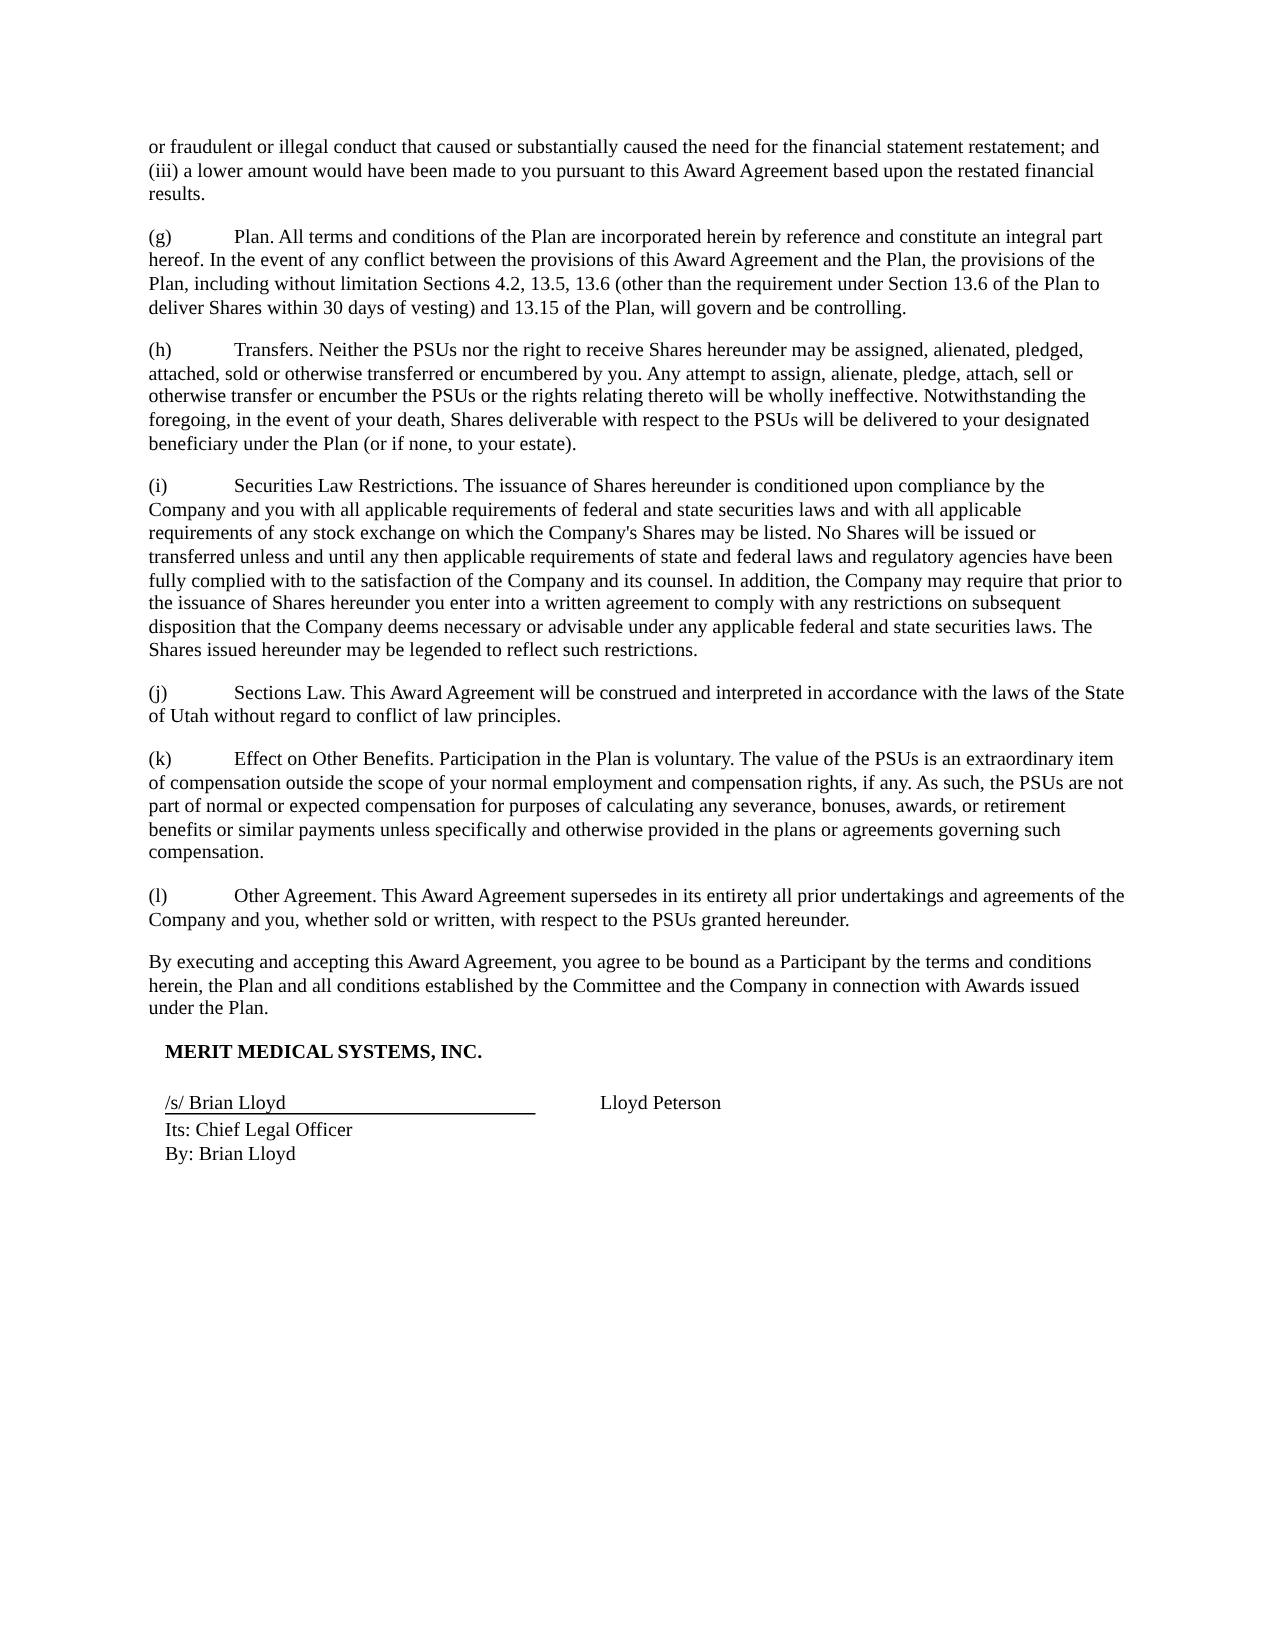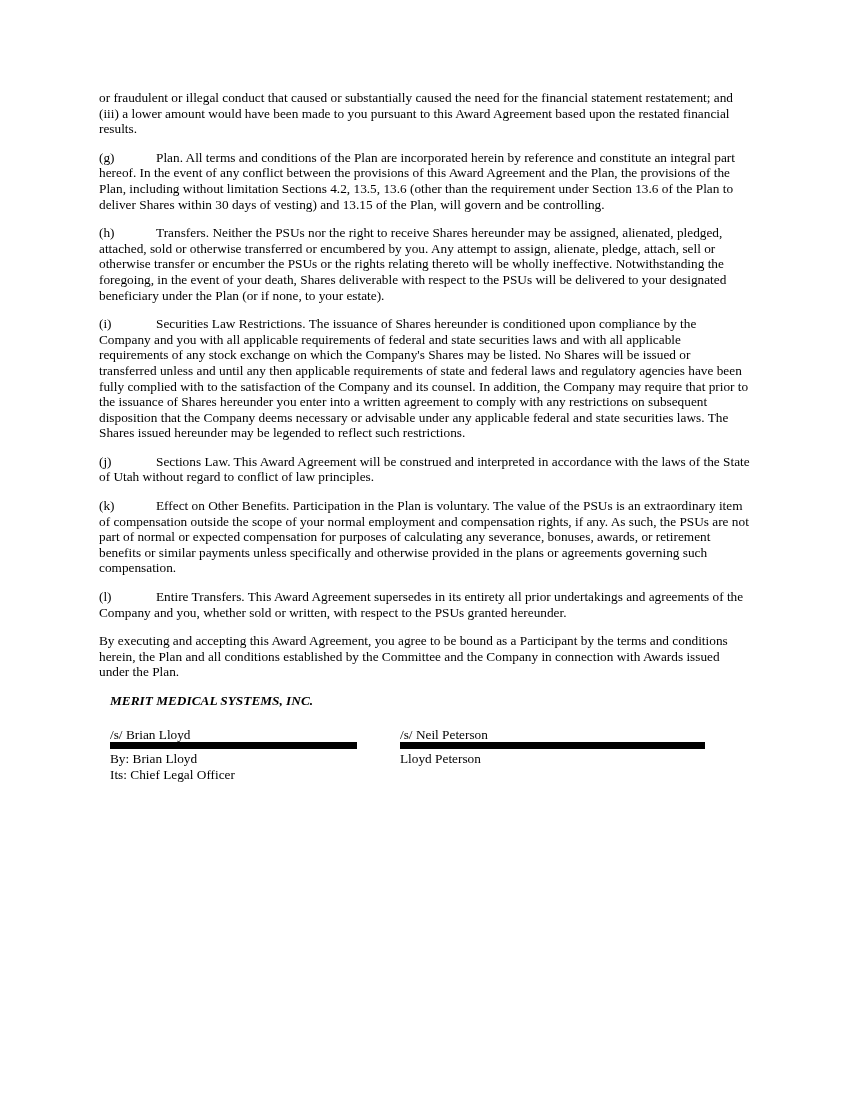--- a/index.html
+++ b/index.html
@@ -29,32 +29,31 @@
   }
   .section-heading {
   }
   .bold-para {
     font-weight: normal;
     margin: 6px 0 13px 0;
   }
   .company-name {
     font-weight: bold;
     margin: 6px 0 18px 11px;
-    font-style: italic;
   }
   .signatures {
     display: flex;
     margin-left: 11px;
     margin-top: 14px;
   }
   .sig-col-left { width: 290px; }
   .sig-col-right { width: 310px; }
   .sig-line {
     display: inline-block;
-    border-bottom: 7px solid #000000;
+    border-bottom: 1px solid #000000;
     margin-bottom: 2px;
   }
   .sig-line-left { width: 247px; }
   .sig-line-right { width: 305px; }
   .sig-text { line-height: 15.6px; }
   .page-number {
     position: absolute;
     top: 1050px;
     left: 0;
     width: 849px;
@@ -71,33 +70,32 @@
   <p class="para"><span class="section-label">(g)</span><span class="section-heading">Plan</span><span>. All terms and conditions of the Plan are incorporated herein by reference and constitute an integral part hereof. In the event of any conflict between the provisions of this Award Agreement and the Plan, the provisions of the Plan, including without limitation Sections 4.2, 13.5, 13.6 (other than the requirement under Section 13.6 of the Plan to deliver Shares within 30 days of vesting) and 13.15 of the Plan, will govern and be controlling.</span></p>
 
   <p class="para"><span class="section-label">(h)</span><span class="section-heading">Transfers</span><span>.  Neither the PSUs nor the right to receive Shares hereunder may be assigned, alienated, pledged, attached, sold or otherwise transferred or encumbered by you. Any attempt to assign, alienate, pledge, attach, sell or otherwise transfer or encumber the PSUs or the rights relating thereto will be wholly ineffective.  Notwithstanding the foregoing, in the event of your death, Shares deliverable with respect to the PSUs will be delivered to your designated beneficiary under the Plan (or if none, to your estate).</span></p>
 
   <p class="para"><span class="section-label">(i)</span><span class="section-heading">Securities Law Restrictions</span><span>.  The issuance of Shares hereunder is conditioned upon compliance by the Company and you with all applicable requirements of federal and state securities laws and with all applicable requirements of any stock exchange on which the Company's Shares may be listed. No Shares will be issued or transferred unless and until any then applicable requirements of state and federal laws and regulatory agencies have been fully complied with to the satisfaction of the Company and its counsel. In addition, the Company may require that prior to the issuance of Shares hereunder you enter into a written agreement to comply with any restrictions on subsequent disposition that the Company deems necessary or advisable under any applicable federal and state securities laws. The Shares issued hereunder may be legended to reflect such restrictions.</span></p>
 
   <p class="para"><span class="section-label">(j)</span><span class="section-heading">Sections Law</span><span>. This Award Agreement will be construed and interpreted in accordance with the laws of the State of Utah without regard to conflict of law principles.</span></p>
 
   <p class="para"><span class="section-label">(k)</span><span class="section-heading">Effect on Other Benefits</span><span>. Participation in the Plan is voluntary. The value of the PSUs is an extraordinary item of compensation outside the scope of your normal employment and compensation rights, if any. As such, the PSUs are not part of normal or expected compensation for purposes of calculating any severance, bonuses, awards, or retirement benefits or similar payments unless specifically and otherwise provided in the plans or agreements governing such compensation.</span></p>
 
-  <p class="para"><span class="section-label">(l)</span><span class="section-heading">Entire Transfers</span><span>. This Award Agreement supersedes in its entirety all prior undertakings and agreements of the Company and you, whether sold or written, with respect to the PSUs granted hereunder.</span></p>
+  <p class="para"><span class="section-label">(l)</span><span class="section-heading">Other Agreement</span><span>. This Award Agreement supersedes in its entirety all prior undertakings and agreements of the Company and you, whether sold or written, with respect to the PSUs granted hereunder.</span></p>
 
   <p class="para bold-para">By executing and accepting this Award Agreement, you agree to be bound as a Participant by the terms and conditions herein, the Plan and all conditions established by the Committee and the Company in connection with Awards issued under the Plan.</p>
 
   <p class="para company-name">MERIT MEDICAL SYSTEMS, INC.</p>
 
   <div class="signatures">
     <div class="sig-col-left">
       <span class="sig-line sig-line-left"><span class="sig-text">/s/ Brian Lloyd</span></span>
+      <div class="sig-text">Its: Chief Legal Officer</div>
       <div class="sig-text">By: Brian Lloyd</div>
-      <div class="sig-text">Its: Chief Legal Officer</div>
     </div>
     <div class="sig-col-right">
-      <span class="sig-line sig-line-right"><span class="sig-text">/s/ Neil Peterson</span></span>
       <div class="sig-text">Lloyd Peterson</div>
     </div>
   </div>
 
   <div class="page-number">4</div>
 
 </div>
 
 </body></html>

